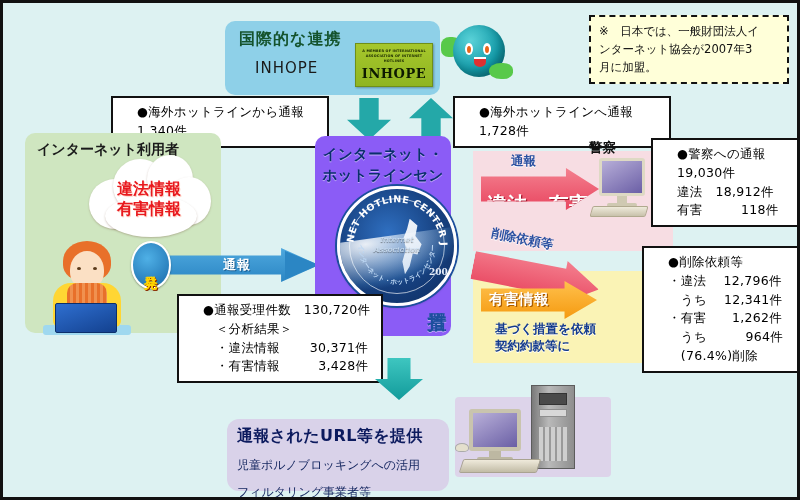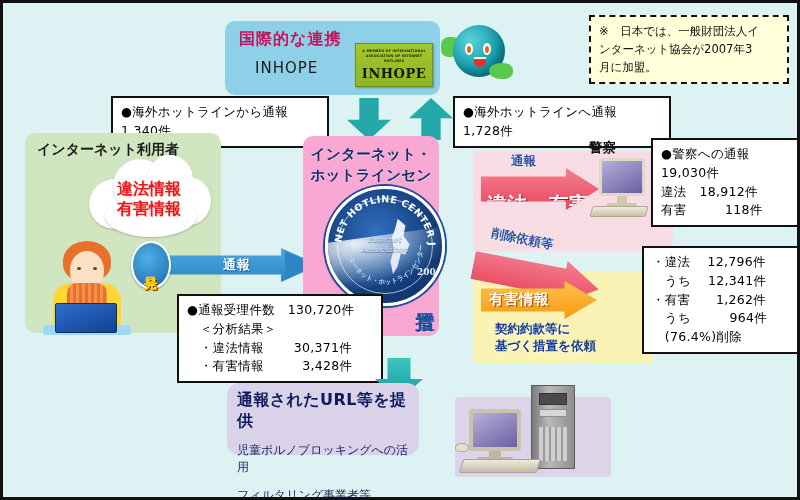--- a/index.html
+++ b/index.html
@@ -20,21 +20,21 @@
   
   .abs { position: absolute; }
 
   
   .panel-intl {
     left: 222px; top: 18px; width: 215px; height: 74px;
     background: #8ed0e8; border-radius: 10px;
   }
   .panel-intl .t1 {
     position: absolute; left: 14px; top: 8px;
-    font-size: 16px; font-weight: bold; color: #be185d;
+    font-size: 16px; font-weight: bold; color: #14532d;
     letter-spacing: 1px;
   }
   .panel-intl .t2 {
     position: absolute; left: 30px; top: 38px;
     font-size: 15px; color: #1a1a1a; letter-spacing: 1px;
   }
 
   .inhope-logo {
     left: 352px; top: 40px; width: 78px; height: 44px;
     background: linear-gradient(#a6c72c, #8fb521);
@@ -56,22 +56,22 @@
   .panel-user {
     left: 22px; top: 130px; width: 196px; height: 200px;
     background: #cfe6c0; border-radius: 10px;
   }
   .panel-user .title {
     position: absolute; left: 12px; top: 8px;
     font-size: 14px; font-weight: bold; color: #1a1a1a;
   }
 
   .panel-center {
-    left: 300px; top: 133px; width: 136px; height: 200px;
-    background: #f9a8d4; border-radius: 10px;
+    left: 312px; top: 133px; width: 136px; height: 200px;
+    background: #8b5cf6; border-radius: 10px;
   }
   .panel-center .title {
     position: absolute; left: 0; top: 8px; width: 100%;
     text-align: center; font-size: 14.5px; font-weight: bold;
     color: #0a2f6b; line-height: 1.45; letter-spacing: .3px;
     text-shadow: 0 1px 0 rgba(255,255,255,.45);
   }
   .uketsuke, .sochi {
     position: absolute; bottom: 38px;
     font-size: 19px; font-weight: bold; color: #1d4f9e;
@@ -121,21 +121,21 @@
   .seal svg text {
     fill: #ffffff; font-size: 10px; font-weight: bold;
     font-family: "DejaVu Sans", sans-serif; letter-spacing: .6px;
   }
   .seal svg text.jtext { font-size: 7px; fill: #bcd6f2; letter-spacing: 0; }
 
   
   .callout {
     background: #ffffff; border: 2px solid #111;
     font-size: 12.5px; color: #000; line-height: 1.5;
-    padding: 5px 8px;
+    padding: 5px 24px;
   }
   .callout .ln { white-space: pre; font-family: "DejaVu Sans", sans-serif; letter-spacing: .3px; }
   .callout .ctr { text-align: left; }
 
   .box-from { left: 108px; top: 93px; width: 218px; }
   .box-to   { left: 450px; top: 93px; width: 218px; }
   .box-police { left: 648px; top: 135px; width: 148px; }
   .box-delete { left: 639px; top: 243px; width: 157px; }
   .box-stats { left: 174px; top: 291px; width: 206px; }
 
@@ -241,21 +241,21 @@
     font-size: 13.5px; font-weight: bold; color: #111;
   }
   .lbl-keiyaku {
     left: 492px; top: 318px;
     font-size: 12.5px; font-weight: bold; color: #143b8c;
     line-height: 1.35; text-shadow: 0 1px 0 #fff;
   }
 
   
   .box-bottom {
-    left: 224px; top: 380px; width: 192px; height: 72px;
+    left: 224px; top: 416px; width: 222px; height: 72px;
     background: #d9d2e9; border-radius: 12px;
     padding: 7px 10px;
   }
   .box-bottom .h {
     font-size: 16px; font-weight: bold; color: #0c1a5e;
     letter-spacing: .4px;
   }
   .box-bottom .s {
     font-size: 12px; color: #12245e; line-height: 1.45; margin-top: 10px;
   }
@@ -469,40 +469,41 @@
   </div>
 
   <div class="abs lbl-sakujo">削除依頼等</div>
   <div class="abs arrow-red2"></div>
 
   <div class="abs arrow-orange">
     <div class="lbl-orange-on">有害情報</div>
   </div>
 
   <div class="abs lbl-keiyaku">
+    <div>基づく措置を依頼</div>
     <div>契約約款等に</div>
-    <div>基づく措置を依頼</div>
   </div>
 
   <div class="abs lbl-keisatsu">警察</div>
   <div class="abs monitor">
     <div class="scr"></div>
       <div class="stand"></div>
       <div class="base"></div>
       <div class="kb"></div>
   </div>
 
   <div class="abs callout box-police">
     <div class="ln">●警察への通報</div>
     <div class="ln ctr">19,030件</div>
     <div class="ln ctr">違法　18,912件</div>
     <div class="ln ctr">有害　　　118件</div>
   </div>
 
   <div class="abs callout box-delete">
+    <div class="ln">●削除依頼等</div>
     <div class="ln">・違法　 12,796件</div>
     <div class="ln">　うち　 12,341件</div>
     <div class="ln">・有害　　1,262件</div>
     <div class="ln">　うち　　　964件</div>
     <div class="ln">　(76.4%)削除</div>
   </div>
 
   <div class="abs callout box-stats">
     <div class="ln">●通報受理件数　130,720件</div>
     <div class="ln">　＜分析結果＞</div>

